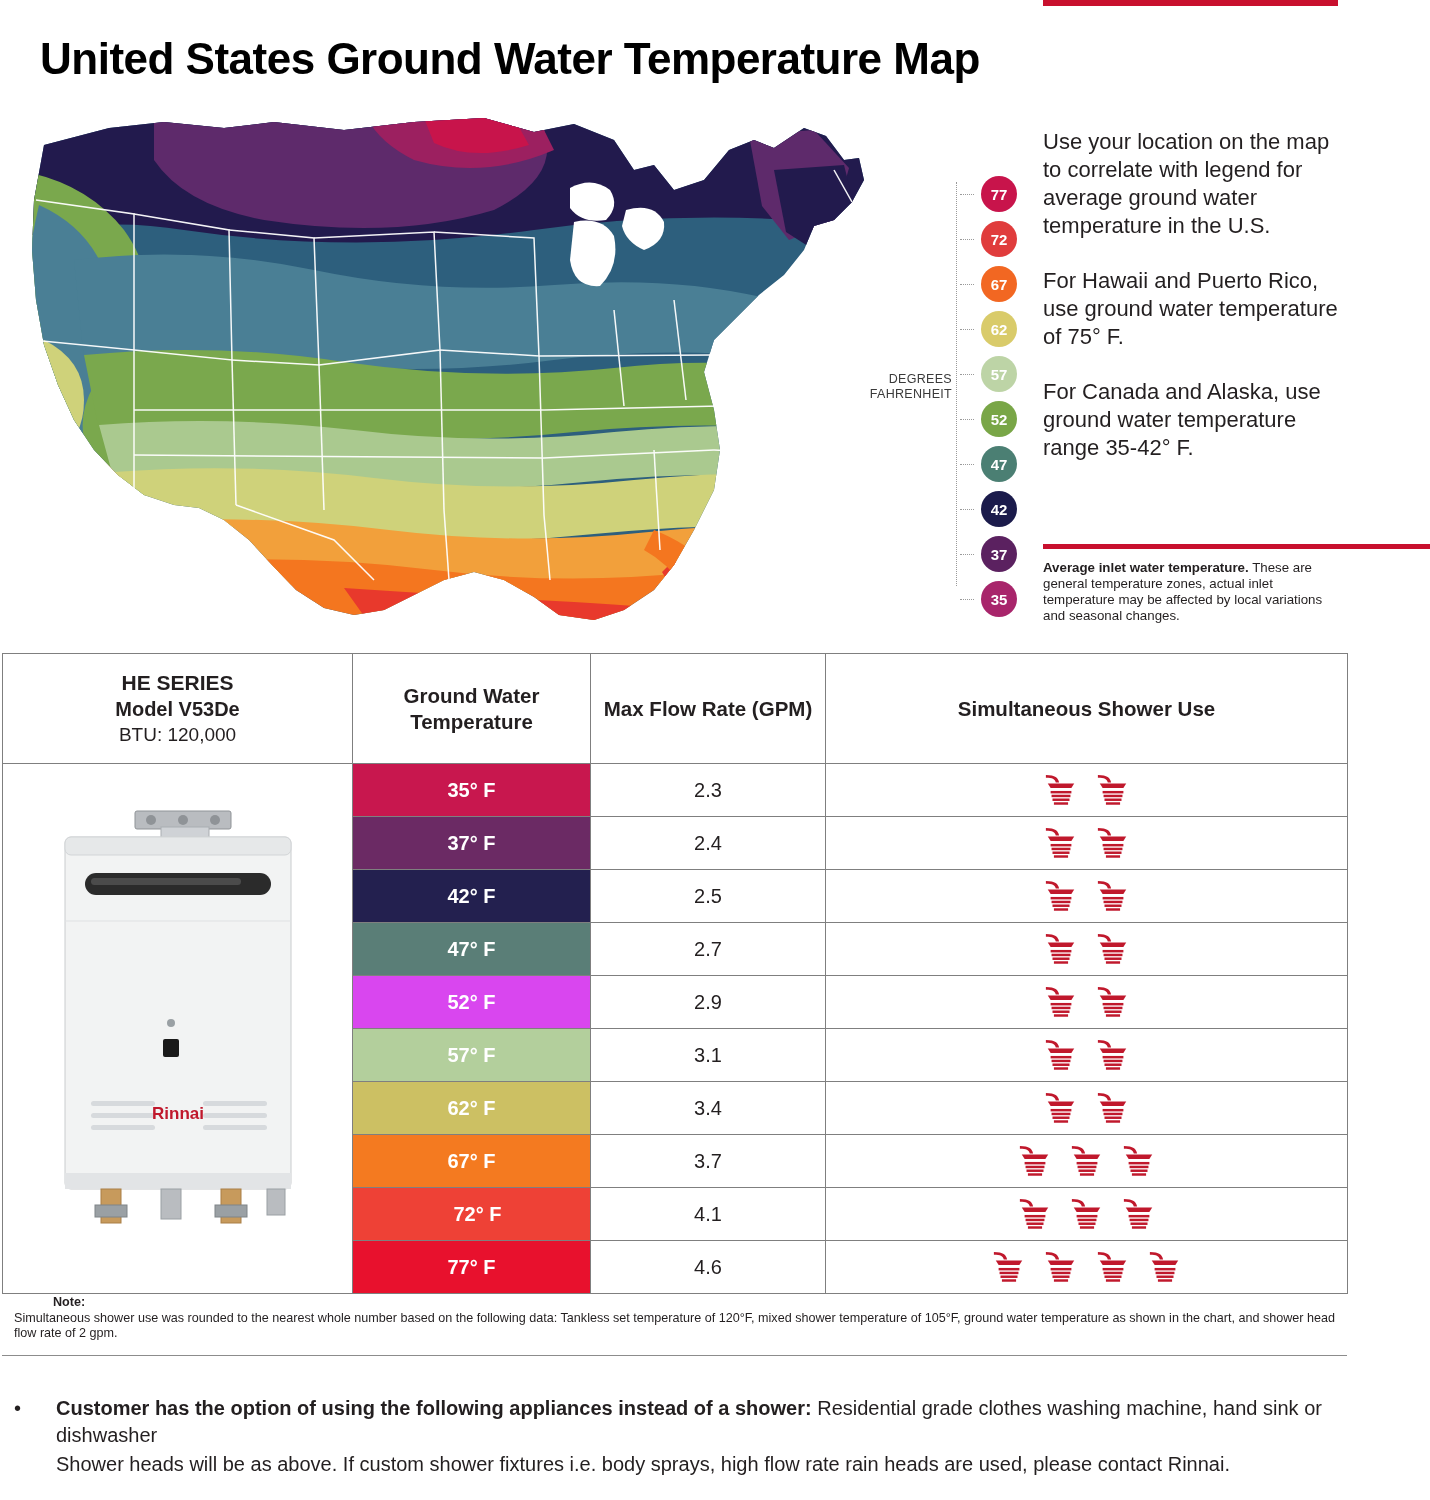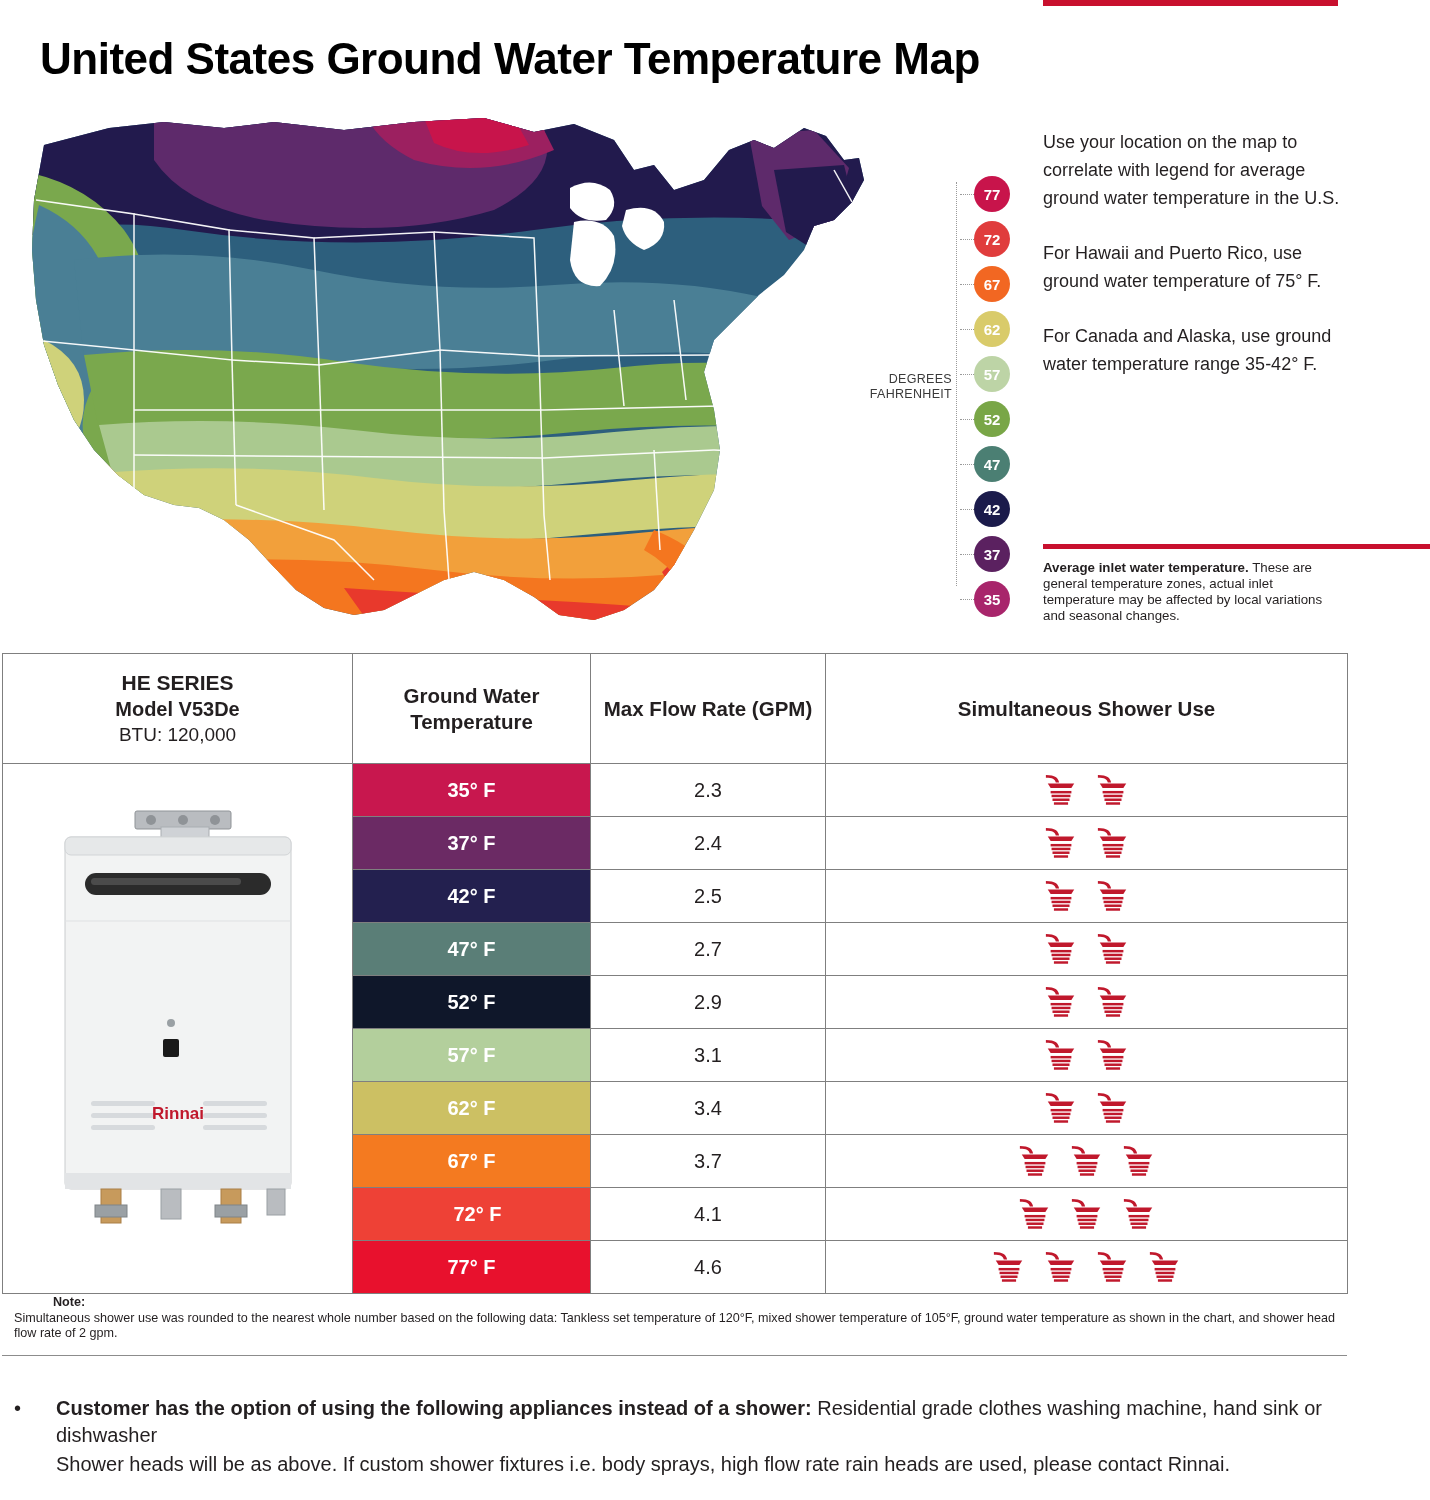--- a/index.html
+++ b/index.html
@@ -71,35 +71,35 @@
   }
   .chip-row { position: relative; height: 45px; }
   .chip-row .tick {
     position: absolute;
     left: 0; top: 22px;
     width: 14px; height: 1px;
     border-top: 1px dotted #9a9a9a;
   }
   .chip {
     position: absolute;
-    left: 14px; top: 4px;
+    left: 21px; top: 4px;
     width: 36px; height: 36px;
     border-radius: 50%;
     color: #fff;
     font-size: 15px;
     font-weight: bold;
     display: flex; align-items: center; justify-content: center;
   }
 
   
   .rtext {
     position: absolute;
     left: 1043px; top: 128px;
     width: 300px;
-    font-size: 18px;
+    font-size: 22px;
     line-height: 28px;
     color: #231f20;
   }
   .rtext p { margin: 0 0 27px 0; }
   .red-rule2 {
     position: absolute;
     left: 1043px; top: 544px;
     width: 387px; height: 5px;
     background: #c8102e;
   }
@@ -525,21 +525,21 @@
                     <rect x="9" y="19" width="22" height="2.6"></rect>
                     <rect x="10" y="23" width="20" height="2.6"></rect>
                     <rect x="11" y="27" width="18" height="2.6"></rect>
                     <rect x="12.5" y="31" width="15" height="2.6"></rect>
                   </g>
                 </svg>
               </div>
             </td>
           </tr>
         <tr>
-            <td class="temp-cell" style="background: #0f172a;">52° F</td>
+            <td class="temp-cell" style="background: #d946ef;">52° F</td>
             <td class="flow-cell">2.9</td>
             <td class="shower-cell">
               <div class="shower-row-inner">
                 <svg class="shower-icon" viewBox="0 0 40 36">
                   <g fill="#c0182c">
                     <path d="M4,2 C14,2 17,5 18,10 L14.5,10 C13.5,6.5 11,5 4,5 Z"></path>
                     <path d="M6,11 L34,11 L31,16 L9,16 Z"></path>
                     <rect x="9" y="19" width="22" height="2.6"></rect>
                     <rect x="10" y="23" width="20" height="2.6"></rect>
                     <rect x="11" y="27" width="18" height="2.6"></rect>

